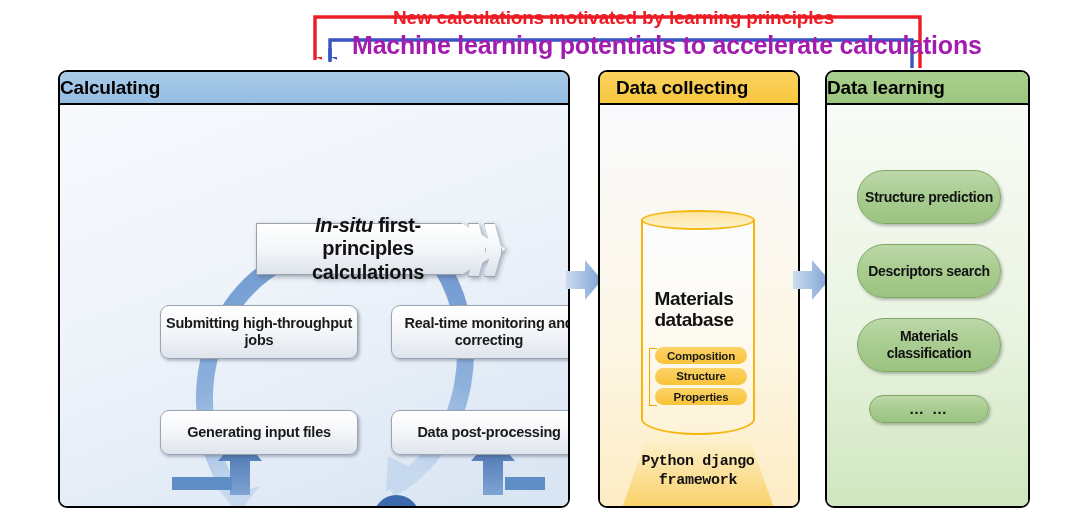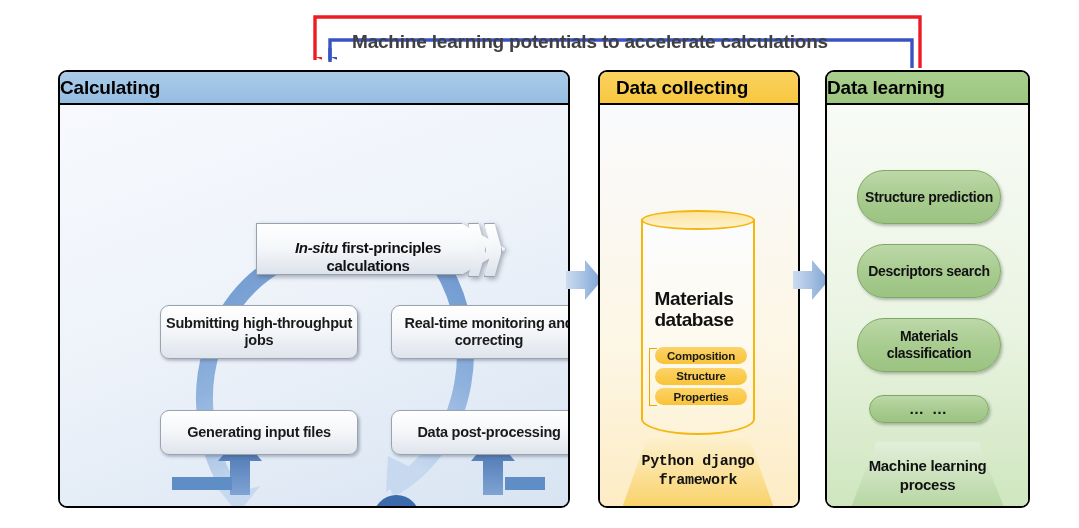--- a/index.html
+++ b/index.html
@@ -2,21 +2,21 @@
 <html><head>
 <meta charset="utf-8">
 <style>
   html,body{margin:0;padding:0;background:#ffffff;}
   body{width:1079px;height:528px;font-family:"Liberation Sans",sans-serif;overflow:hidden;}
   #stage{position:relative;width:1079px;height:528px;background:#fff;}
 
   
   .fb-label{position:absolute;font-weight:bold;white-space:nowrap;letter-spacing:-0.2px;}
   #fb-red{left:393px;top:7px;font-size:19px;color:#ED1C24;}
-  #fb-blue{left:352px;top:31px;font-size:19px;color:#404040;}
+  #fb-blue{left:352px;top:31px;font-size:25px;color:#a21caf;}
 
   
   .panel{position:absolute;border:2.5px solid #000;border-radius:9px;overflow:hidden;
          box-sizing:border-box;background:#fff;}
   .panel-head{height:33px;border-bottom:2.5px solid #000;display:flex;align-items:center;
               justify-content:flex-start;box-sizing:border-box;}
   .panel-head span{font-size:19px;font-weight:bold;color:#000;letter-spacing:-0.2px;}
   .panel-body{position:relative;height:calc(100% - 33px);box-sizing:border-box;}
 
   #panel-calc{left:58px;top:70px;width:512px;height:438px;}
@@ -51,23 +51,23 @@
   #box-insitu .shape{position:absolute;inset:0;
       background:linear-gradient(180deg,#ffffff 0%,#f4f6f9 50%,#dde3eb 100%);
       border:1.3px solid #98a2af;
       clip-path:polygon(0 0, 82% 0, 100% 50%, 82% 100%, 0 100%);}
   #box-insitu .chev{position:absolute;top:0;height:100%;width:16px;
       background:linear-gradient(180deg,#ffffff 0%,#f2f5f8 50%,#dde3eb 100%);
       border:1.3px solid #98a2af;
       clip-path:polygon(0 0, 58% 0, 100% 50%, 58% 100%, 0 100%, 42% 50%);}
   #chev1{left:212px;}
   #chev2{left:228px;}
-  #box-insitu .txt{position:absolute;left:14px;top:8px;width:196px;height:100%;
+  #box-insitu .txt{position:absolute;left:14px;top:0;width:196px;height:100%;
       display:flex;align-items:center;justify-content:flex-end;text-align:center;
-      font-size:15px;font-weight:bold;color:#111;line-height:1.18;letter-spacing:-0.3px;}
+      font-size:20px;font-weight:bold;color:#111;line-height:1.18;letter-spacing:-0.3px;}
   #box-insitu .txt i{font-style:italic;}
 
   
   #user{position:absolute;left:283px;top:390px;width:106px;height:98px;}
   #user .head{position:absolute;left:30px;top:0;width:47px;height:47px;border-radius:50%;
               background:#3c6bad;}
 
   
   #db{position:absolute;left:41px;top:105px;width:114px;height:225px;}
   #db .body{position:absolute;left:0;top:9px;width:114px;height:216px;box-sizing:border-box;
@@ -126,20 +126,21 @@
         <path d="M-4.2,0 L3,0 L-0.6,8.4 Z" fill="#3A53C4"></path>
       </marker>
     </defs>
 
     <path d="M920,68 L920,17 L315,17 L315,60" fill="none" stroke="#ED1C24" stroke-width="3.4" marker-end="url(#mRed)"></path>
 
     <path d="M330,62 L330,40 L912,40 L912,68" fill="none" stroke="#3A53C4" stroke-width="3.4"></path>
     <path d="M330,48 L330,60" fill="none" stroke="#3A53C4" stroke-width="3.4" marker-end="url(#mBlue)"></path>
   </svg>
 
+  <div class="fb-label" id="fb-red">New calculations motivated by learning principles</div>
   <div class="fb-label" id="fb-blue">Machine learning potentials to accelerate calculations</div>
 
   <div class="panel" id="panel-calc">
     <div class="panel-head">
       <span>Calculating</span>
     </div>
     <div class="panel-body">
 
       <svg id="cycle" viewBox="0 0 512 402">
         <defs>
@@ -237,17 +238,16 @@
 
   <div class="panel" id="panel-learn">
     <div class="panel-head">
       <span>Data learning</span>
     </div>
     <div class="panel-body">
       <div class="pill" id="pill-prop">Structure prediction</div>
       <div class="pill" id="pill-desc">Descriptors search</div>
       <div class="pill" id="pill-clas">Materials classification</div>
       <div class="pill" id="pill-dots">… …</div>
-      <div class="trap" id="ml-trap">Machine learning process</div>
     </div>
   </div>
 
 </div>
 
 </body></html>

